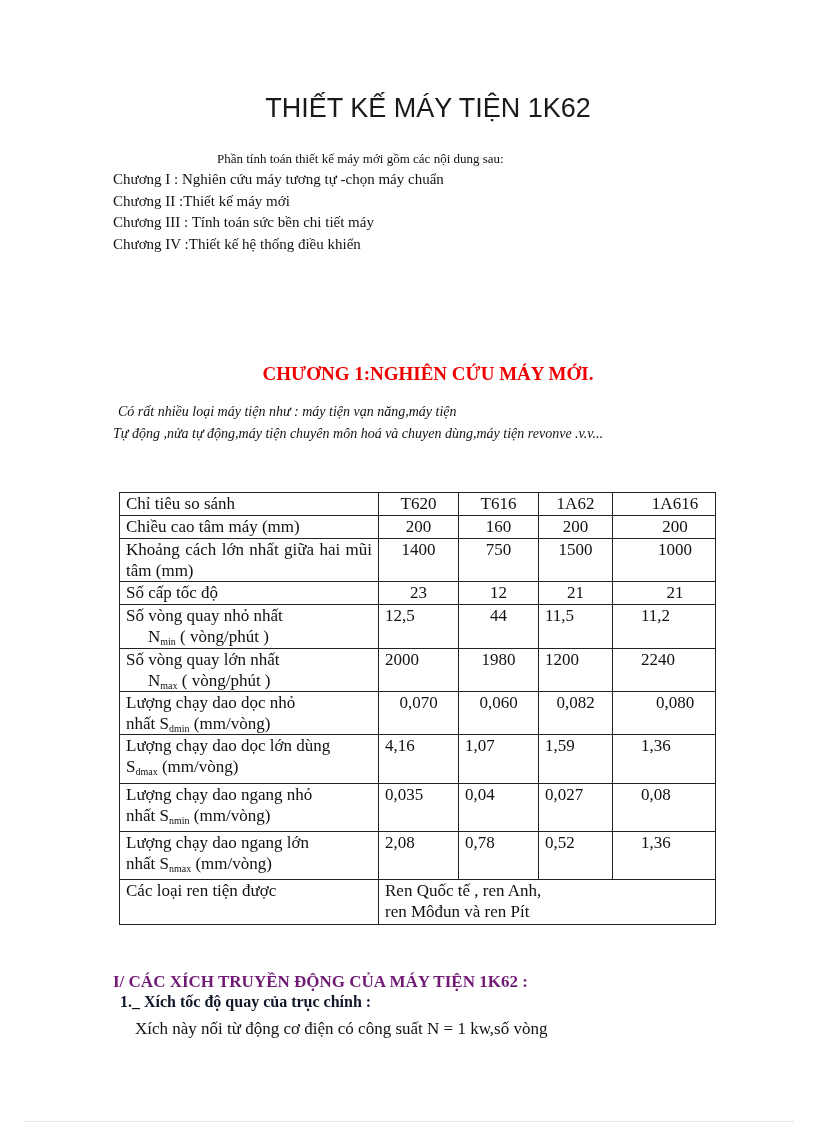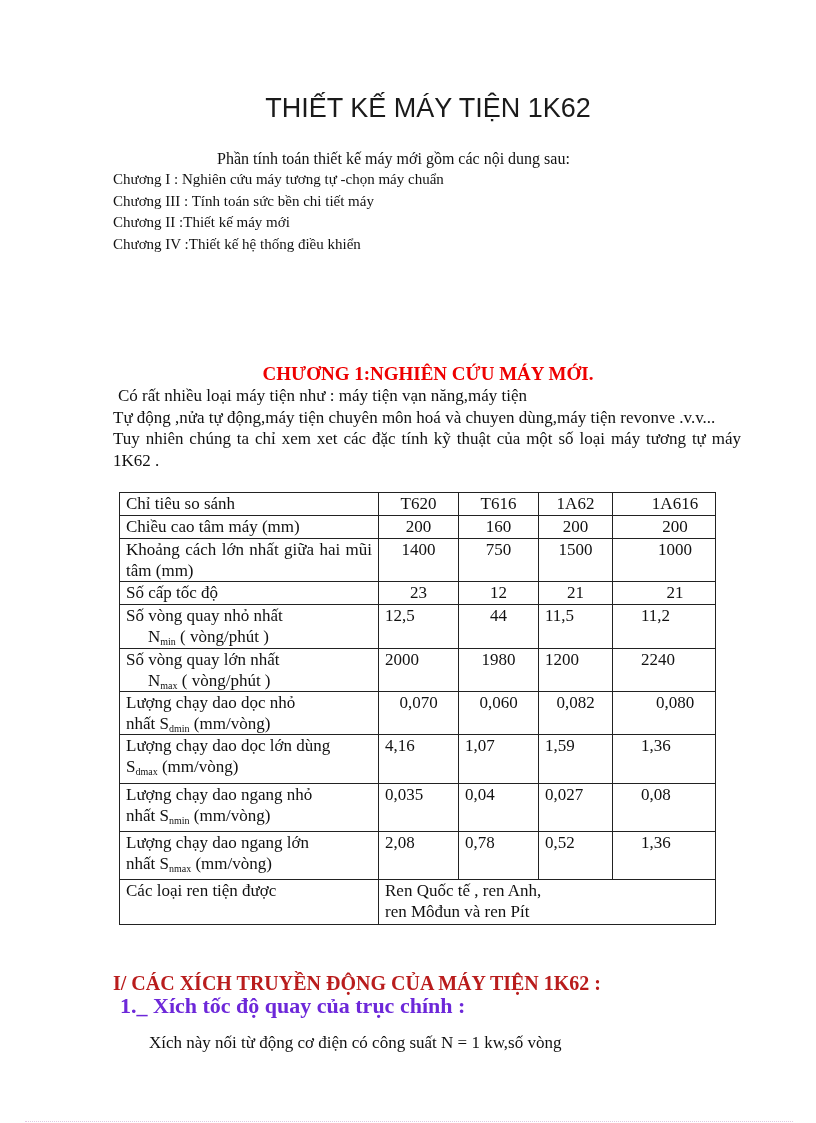--- a/index.html
+++ b/index.html
@@ -25,21 +25,21 @@
       font-size: 27px;
       font-weight: normal;
       color: #1a1a1a;
       margin: 0;
       letter-spacing: 0px;
     }
     .intro {
       position: absolute;
       left: 217px;
       top: 148px;
-      font-size: 16px;
+      font-size: 13px;
       line-height: 21px;
     }
     .chapter-list {
       position: absolute;
       left: 113px;
       top: 169px;
       margin: 0;
       padding: 0;
       list-style: none;
       font-size: 15px;
@@ -57,25 +57,26 @@
       top: 363px;
       text-align: center;
       font-size: 19px;
       font-weight: bold;
       color: #ee0000;
       margin: 0;
     }
     .body-text {
       position: absolute;
       left: 113px;
-      top: 385px;
+      top: 401px;
       width: 628px;
-      font-size: 17px;
+      font-size: 14px;
       line-height: 21.5px;
       text-align: justify;
+      font-style: italic;
     }
     .body-text p {
       margin: 0;
     }
     .body-text .indent {
       padding-left: 5px;
     }
     .spec-table {
       position: absolute;
       left: 119px;
@@ -120,73 +121,72 @@
       line-height: 0;
       text-align: center;
     }
     .sub-indent {
       padding-left: 22px;
     }
     .section-heading {
       position: absolute;
       left: 113px;
       top: 972px;
-      font-size: 20px;
+      font-size: 17px;
       font-weight: bold;
-      color: #b91c1c;
+      color: #701a75;
       margin: 0;
       white-space: nowrap;
     }
     .subsection-heading {
       position: absolute;
       left: 120px;
       top: 993px;
-      font-size: 22px;
+      font-size: 16px;
       font-weight: bold;
-      color: #6d28d9;
+      color: #0f172a;
       margin: 0;
       white-space: nowrap;
     }
     .subsection-text {
       position: absolute;
       left: 131px;
       top: 1015px;
       font-size: 17px;
       white-space: nowrap;
-      margin: 18px;
+      margin: 4px;
     }
     .page-boundary {
       position: absolute;
       left: 25px;
       width: 768px;
       top: 1121px;
       height: 0;
       border-top: 1px dotted #e2c8e2;
     }
   </style>
 </head>
 <body>
 
 <h1 class="page-title">THIẾT KẾ MÁY TIỆN 1K62</h1>
 
 <div class="intro">Phần tính toán thiết kế máy mới gồm các nội dung sau:</div>
 
 <ul class="chapter-list">
   <li>Chương I : Nghiên  cứu máy tương tự -chọn máy chuẩn</li>
+  <li>Chương II :Thiết kế máy mới</li>
   <li>Chương III : Tính toán sức bền chi tiết máy</li>
-  <li>Chương II :Thiết kế máy mới</li>
   <li>Chương IV :Thiết kế hệ thống điều khiển</li>
 </ul>
 
 <h2 class="chapter-heading">CHƯƠNG 1:NGHIÊN CỨU MÁY MỚI.</h2>
 
 <div class="body-text">
   <p class="indent">Có rất nhiều loại máy tiện như : máy tiện vạn năng,máy tiện</p>
   <p>Tự động ,nửa tự động,máy tiện  chuyên  môn hoá  và  chuyen  dùng,máy  tiện revonve .v.v...</p>
-  <p>Tuy nhiên  chúng ta chỉ xem xet  các đặc tính kỹ thuật  của một số loại máy tương tự máy 1K62 .</p>
 </div>
 
 <table class="spec-table">
   <tbody>
       <tr style="height:23px">
     <td class="label">Chỉ tiêu  so sánh</td>
     <td class="val">T620</td>
     <td class="val">T616</td>
     <td class="val c4">1A62</td>
     <td class="val c5">1A616</td>

